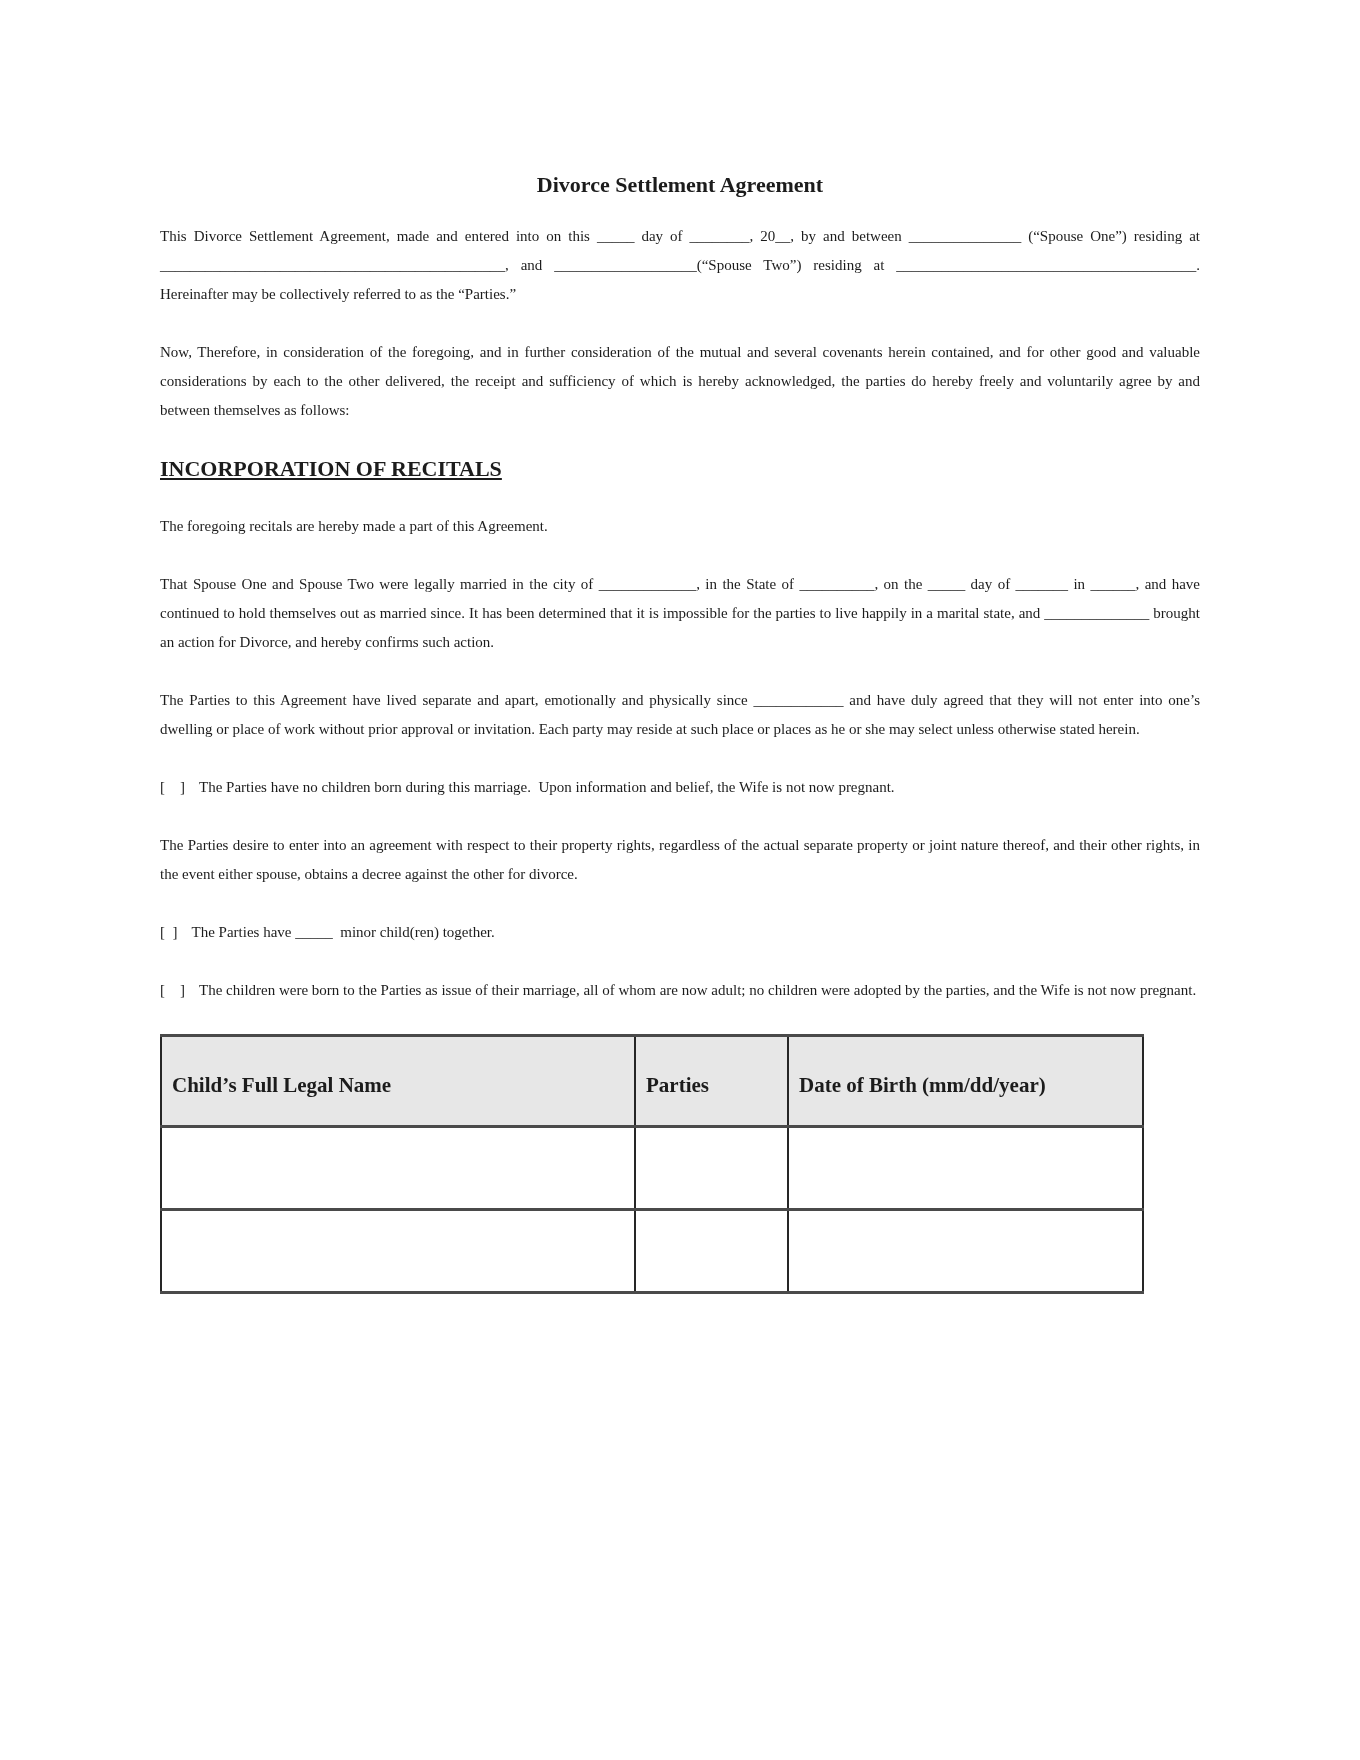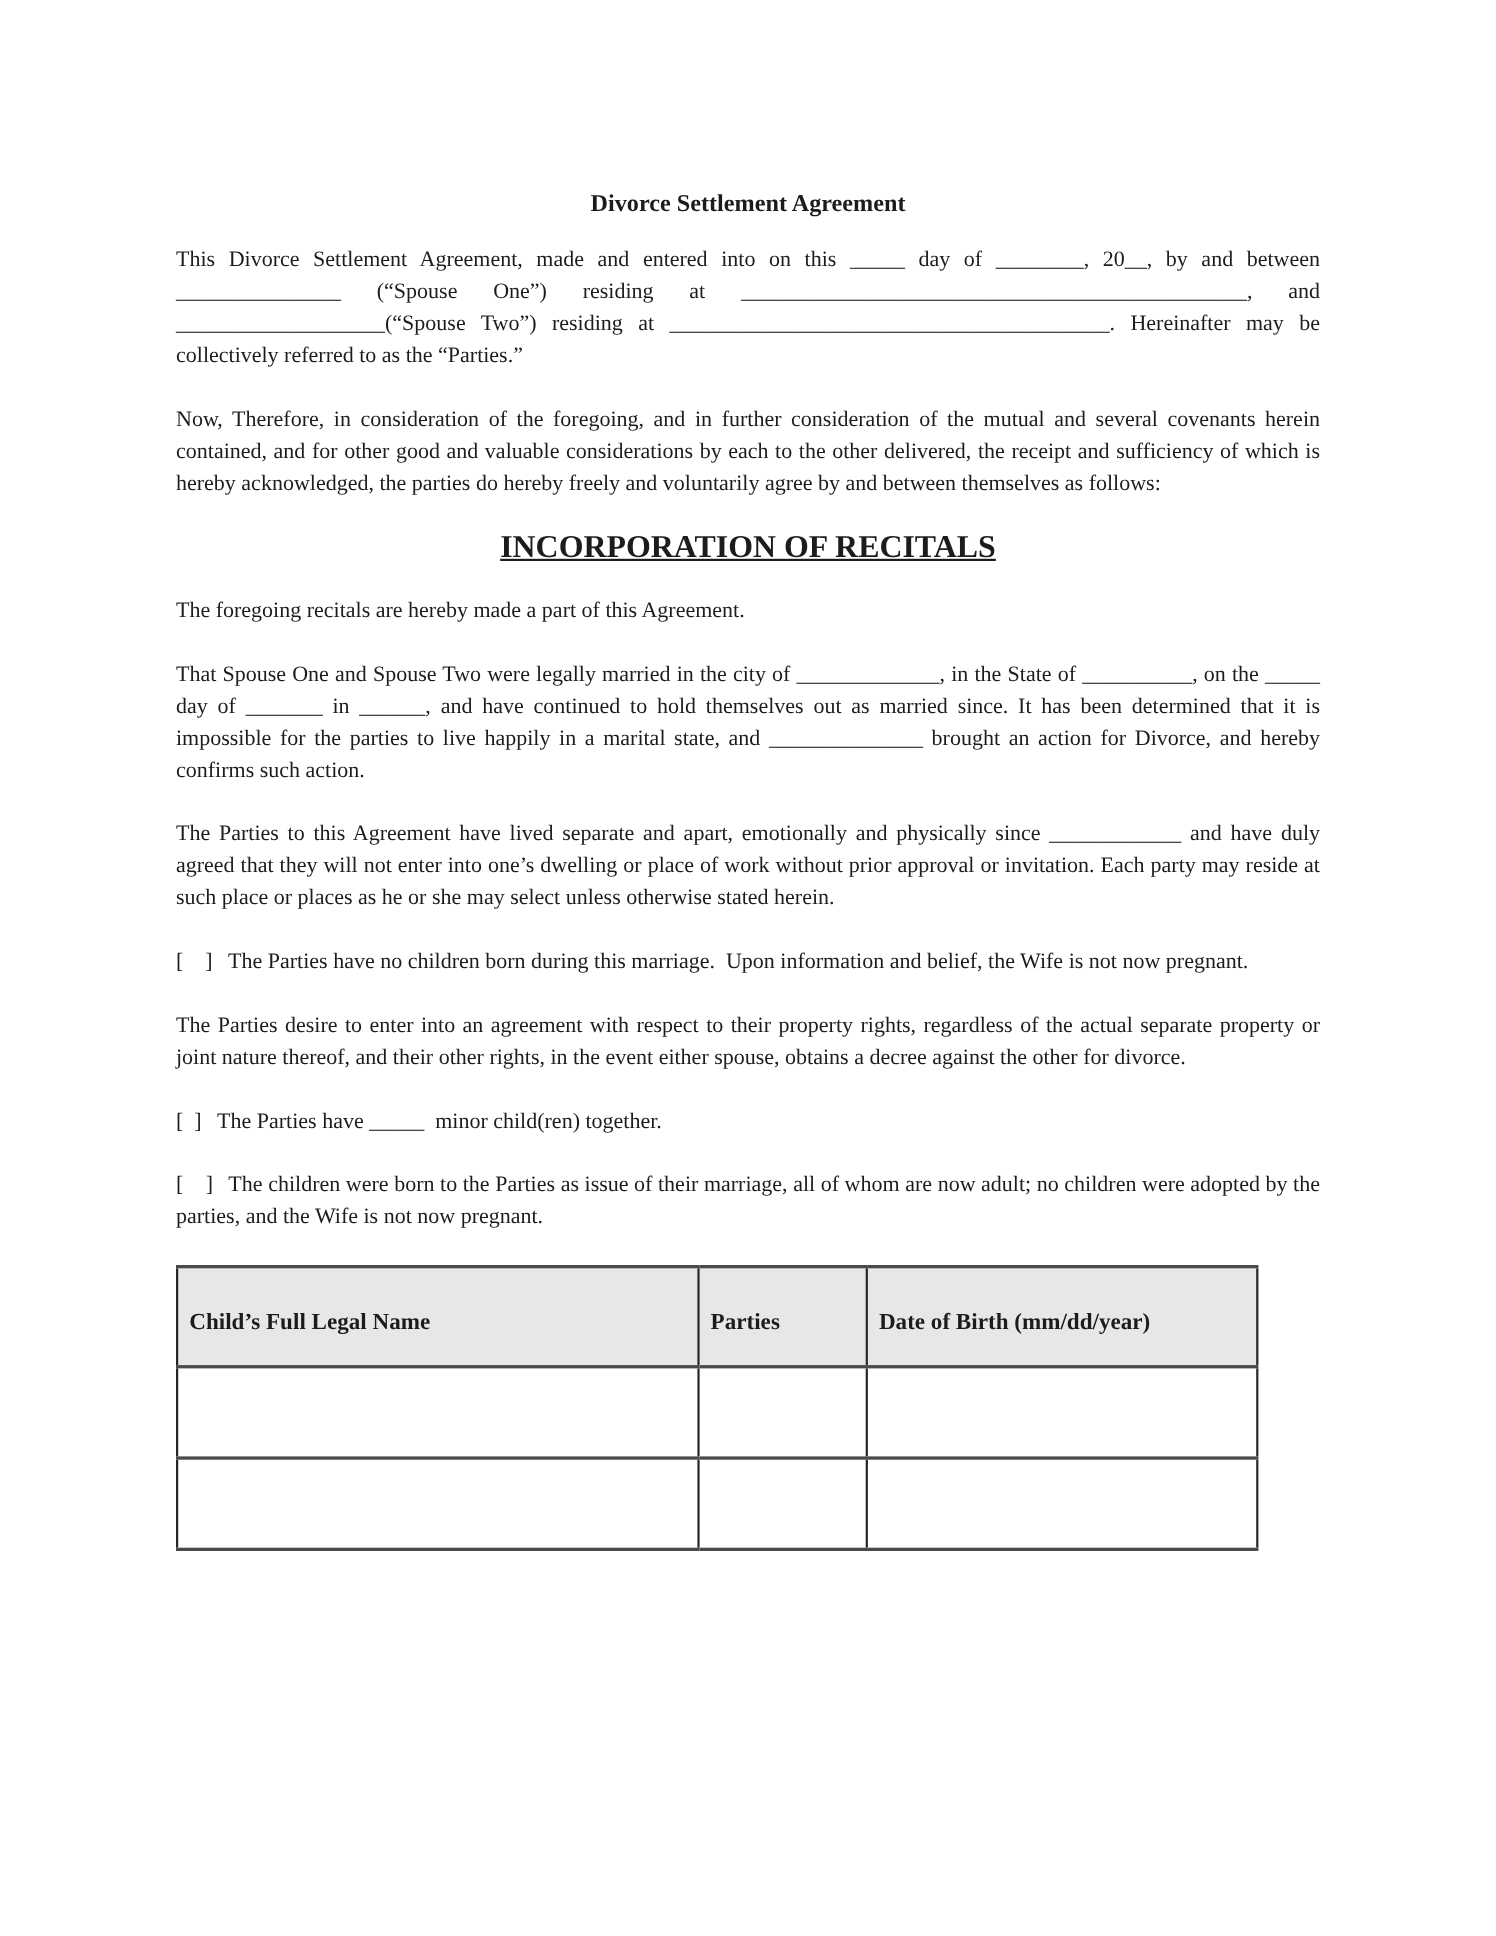--- a/index.html
+++ b/index.html
@@ -23,30 +23,30 @@
   }
   .doc-title {
     margin: 0 0 23px 0;
     font-size: 22px;
     line-height: 29px;
     font-weight: 700;
     text-align: center;
   }
   .para {
     margin: 0 0 29px 0;
-    font-size: 20px;
+    font-size: 15px;
     line-height: 29px;
     text-align: justify;
   }
   .section-heading {
     margin: 0 0 29px 0;
-    font-size: 29px;
+    font-size: 22px;
     line-height: 29px;
     font-weight: 700;
-    text-align: center;
+    text-align: left;
   }
   .section-heading .underlined {
     text-decoration: underline;
   }
   .checkbox {
     display: inline;
     margin-right: 14px;
     white-space: pre;
   }
   table.children {

